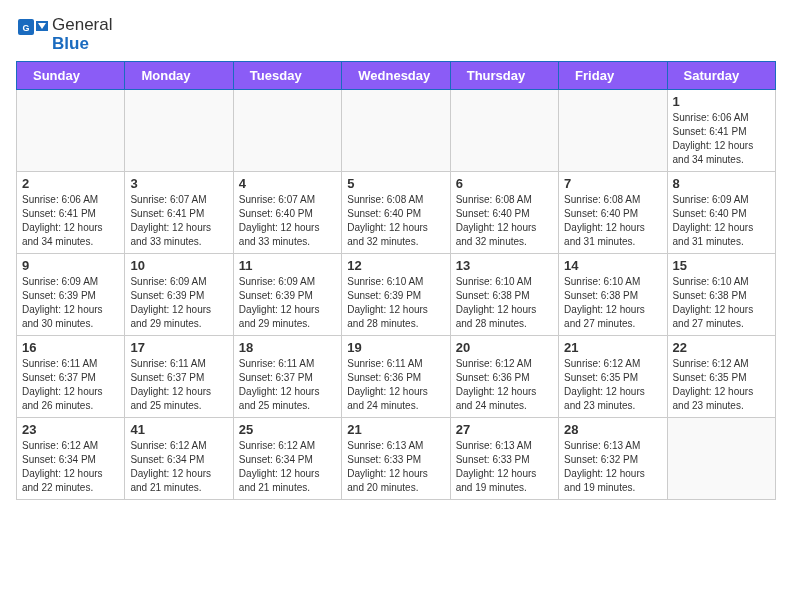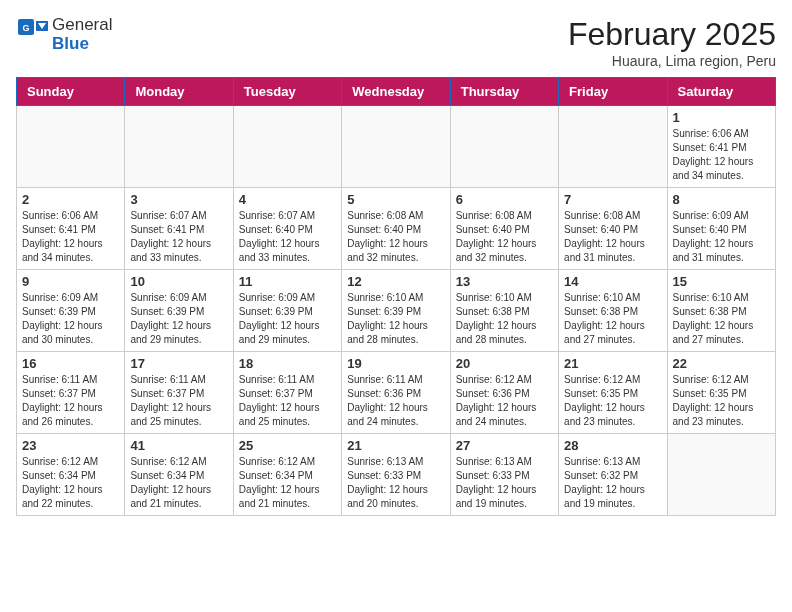--- a/index.html
+++ b/index.html
@@ -32,25 +32,25 @@
     .title-location {
       font-size: 14px;
       color: #444;
     }
     .calendar {
       width: 100%;
       border-collapse: collapse;
       border: 1px solid #ccc;
     }
     .calendar th {
-      background: #be185d;
+      background: #8b5cf6;
       color: #fff;
       font-size: 13px;
       font-weight: bold;
-      padding: 6px 10px;
+      padding: 6px 16px;
       text-align: left;
       border: 1px solid #1a6bbf;
     }
     .calendar td {
       vertical-align: top;
       border: 1px solid #ccc;
       padding: 4px 5px;
       width: calc(100% / 7);
       min-height: 80px;
       font-size: 10.5px;
@@ -80,24 +80,20 @@
     <rect x="2" y="2" width="16" height="16" rx="2" fill="#1a6bbf"></rect>
     <text x="10" y="14" font-size="9" font-weight="bold" fill="white" text-anchor="middle">G</text>
     <polygon points="20,4 32,4 32,14 20,14" fill="#1a6bbf"></polygon>
     <polygon points="22,6 30,6 26,12" fill="white"></polygon>
   </svg>
   <div>
     <div style="font-size:17px;font-weight:normal;color:#333;line-height:1.1;">General</div>
     <div style="font-size:17px;font-weight:bold;color:#1a6bbf;line-height:1.1;">Blue</div>
   </div>
 </div>
-  <div class="title-block">
-    <div class="title-month">February 2025</div>
-    <div class="title-location">Huaura, Lima region, Peru</div>
-  </div>
 </div>
 
 <table class="calendar">
   <thead>
     <tr>
     <th>Sunday</th>
         <th>Monday</th>
         <th>Tuesday</th>
         <th>Wednesday</th>
         <th>Thursday</th>

